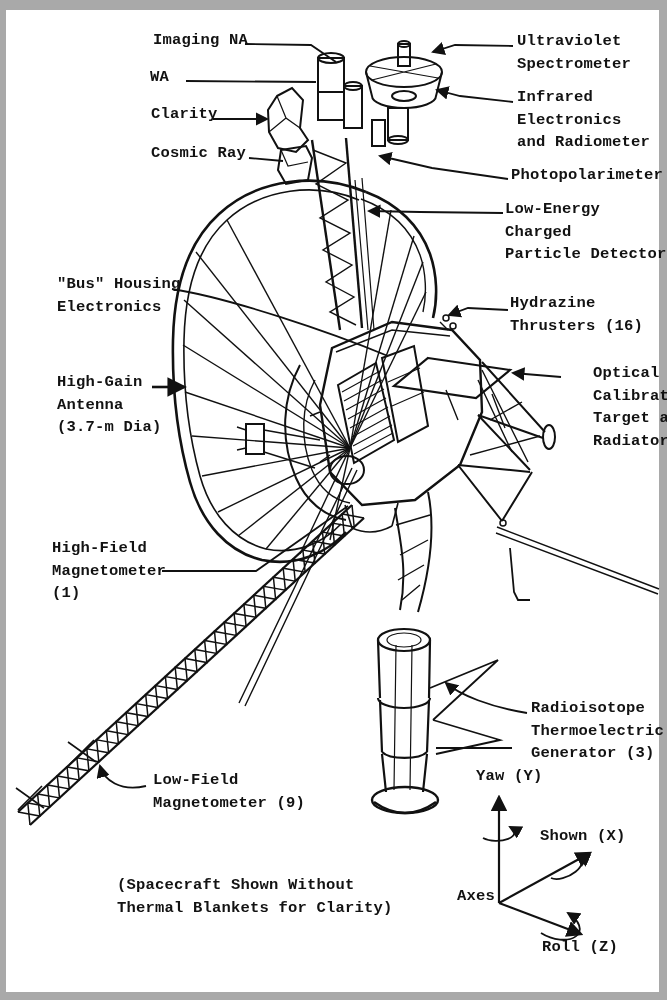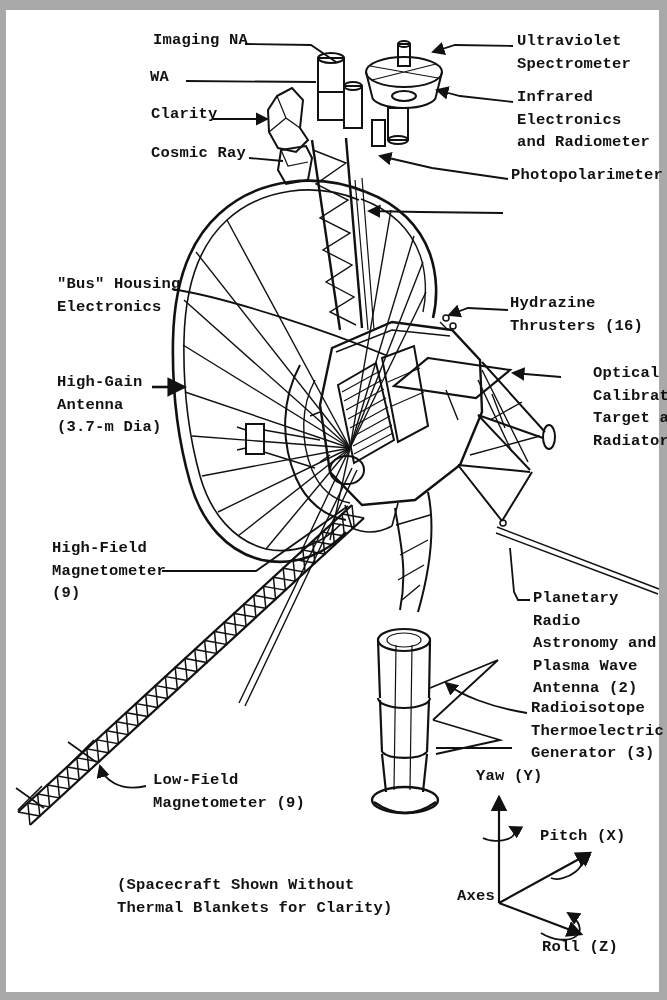--- a/index.html
+++ b/index.html
@@ -196,41 +196,39 @@
   <div class="lbl" style="left:150px;top:66px">WA</div>
   <div class="lbl" style="left:151px;top:103px">Clarity</div>
   <div class="lbl" style="left:151px;top:142px">Cosmic Ray</div>
   <div class="lbl" style="left:57px;top:273px">"Bus" Housing
 Electronics</div>
   <div class="lbl" style="left:57px;top:371px">High-Gain
 Antenna
 (3.7-m Dia)</div>
   <div class="lbl" style="left:52px;top:537px">High-Field
 Magnetometer
-(9)</div>
+(1)</div>
   <div class="lbl" style="left:153px;top:769px">Low-Field
 Magnetometer (9)</div>
   <div class="lbl" style="left:517px;top:30px">Ultraviolet
 Spectrometer</div>
   <div class="lbl" style="left:517px;top:86px">Infrared
 Electronics
 and Radiometer</div>
   <div class="lbl" style="left:511px;top:164px">Photopolarimeter</div>
+  <div class="lbl" style="left:505px;top:198px">Low-Energy Charged
+Particle Detector</div>
   <div class="lbl" style="left:510px;top:292px">Hydrazine
 Thrusters (16)</div>
   <div class="lbl" style="left:593px;top:362px">Optical
 Calibration
 Target and
 Radiator</div>
-  <div class="lbl" style="left:533px;top:587px">Planetary Radio
-Astronomy and
-Plasma Wave
-Antenna (2)</div>
   <div class="lbl" style="left:531px;top:697px">Radioisotope
 Thermoelectric
 Generator (3)</div>
   <div class="lbl" style="left:117px;top:874px">(Spacecraft Shown Without
 Thermal Blankets for Clarity)</div>
   <div class="lbl" style="left:476px;top:765px">Yaw (Y)</div>
-  <div class="lbl" style="left:540px;top:825px">Pitch (X)</div>
+  <div class="lbl" style="left:540px;top:825px">Shown (X)</div>
   <div class="lbl" style="left:542px;top:936px">Roll (Z)</div>
   <div class="lbl" style="left:457px;top:885px">Axes</div>
 </div>
 
 </body></html>

